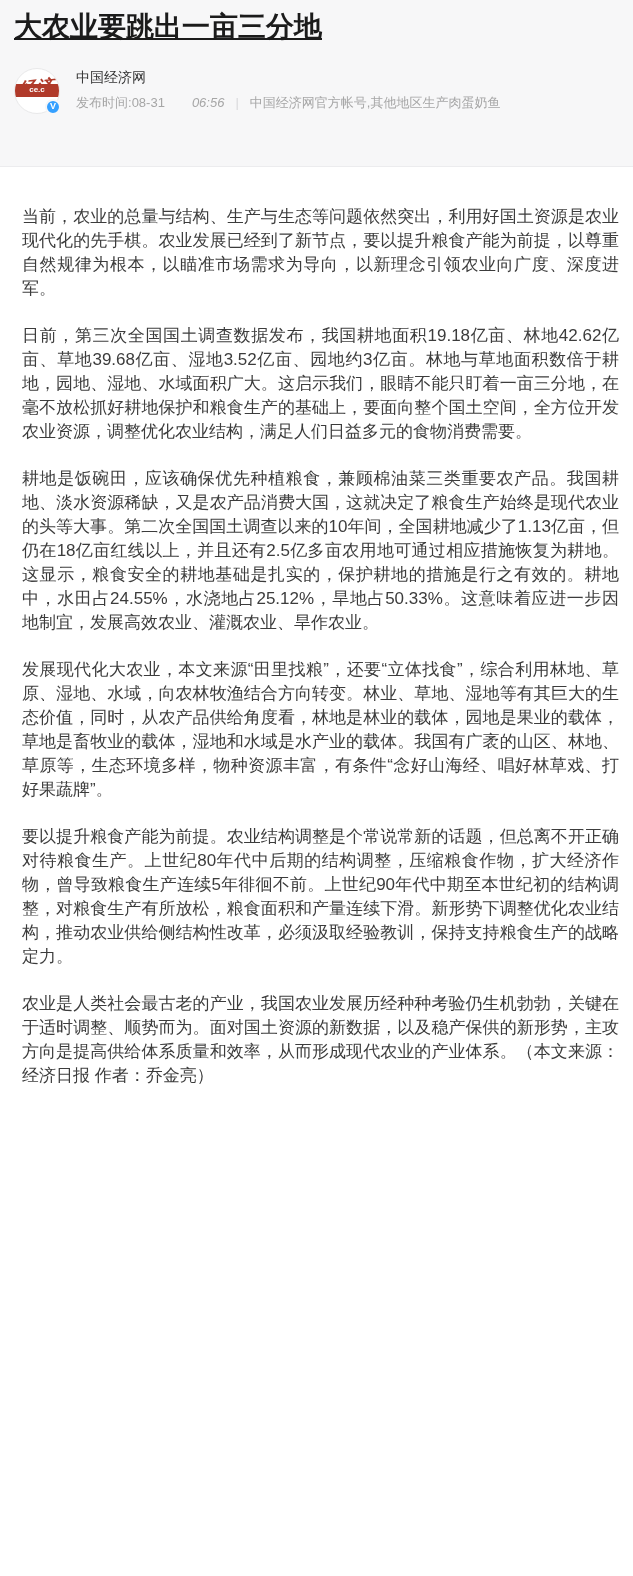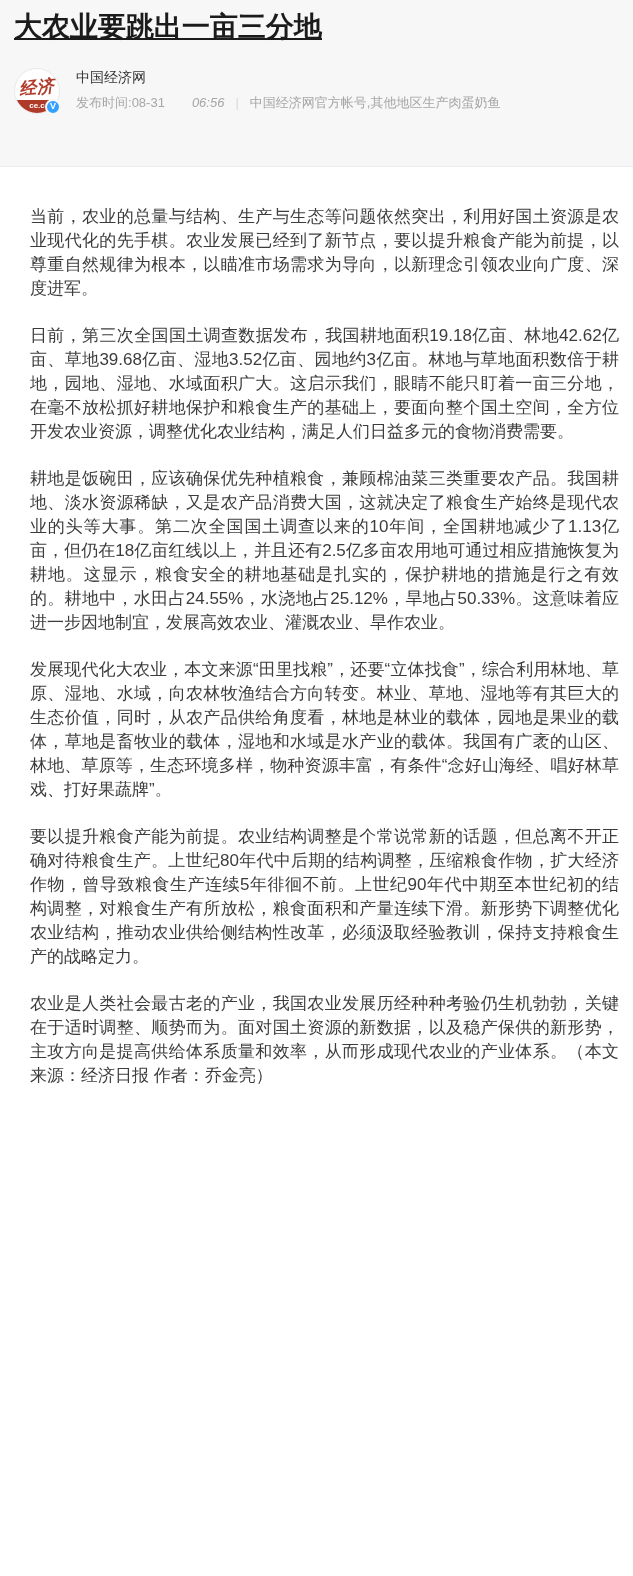--- a/index.html
+++ b/index.html
@@ -56,21 +56,21 @@
     color: #b03a2a;
     font-size: 17px;
     font-weight: 700;
     font-style: italic;
     transform: rotate(-6deg);
     margin-top: -6px;
     letter-spacing: 1px;
   }
   .avatar-band {
     position: absolute;
-    left: 0; right: 0; bottom: 0;
+    left: 0; right: 0; bottom: 16px;
     height: 13px;
     background: #b03a2a;
     color: #ffffff;
     font-size: 8px;
     font-weight: 700;
     text-align: center;
     line-height: 12px;
   }
   .verified-badge {
     position: absolute;
@@ -103,21 +103,21 @@
     display: flex;
     align-items: center;
     white-space: nowrap;
   }
   .meta-date { }
   .meta-time { margin-left: 27px; font-style: italic; }
   .meta-divider { margin: 0 11px; color: #d9d9db; }
 
   
   .article-body {
-    padding: 38px 14px 0 30px;
+    padding: 38px 14px 0 22px;
   }
   .article-body p {
     font-size: 17px;
     line-height: 24px;
     color: #3c3c3c;
     text-align: justify;
     margin: 0 0 23px 0;
   }
 </style>
 </head>

